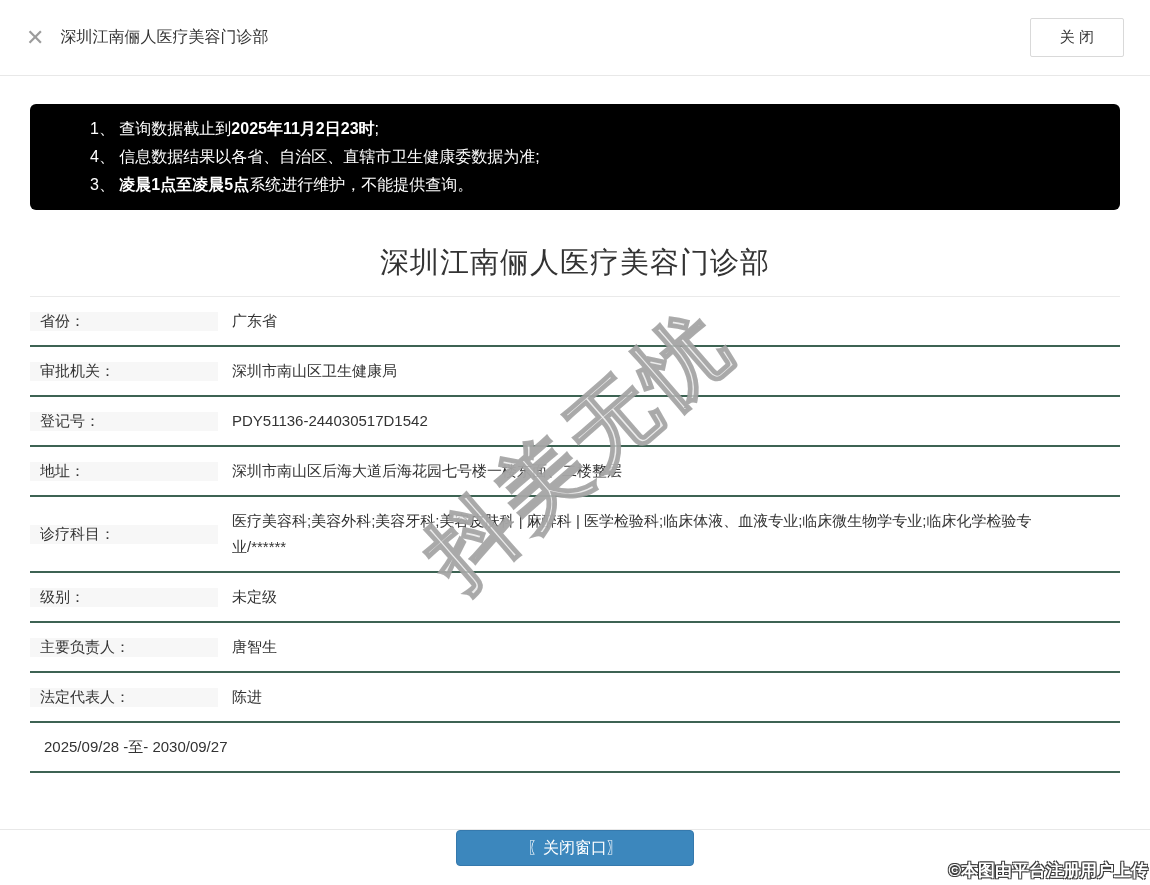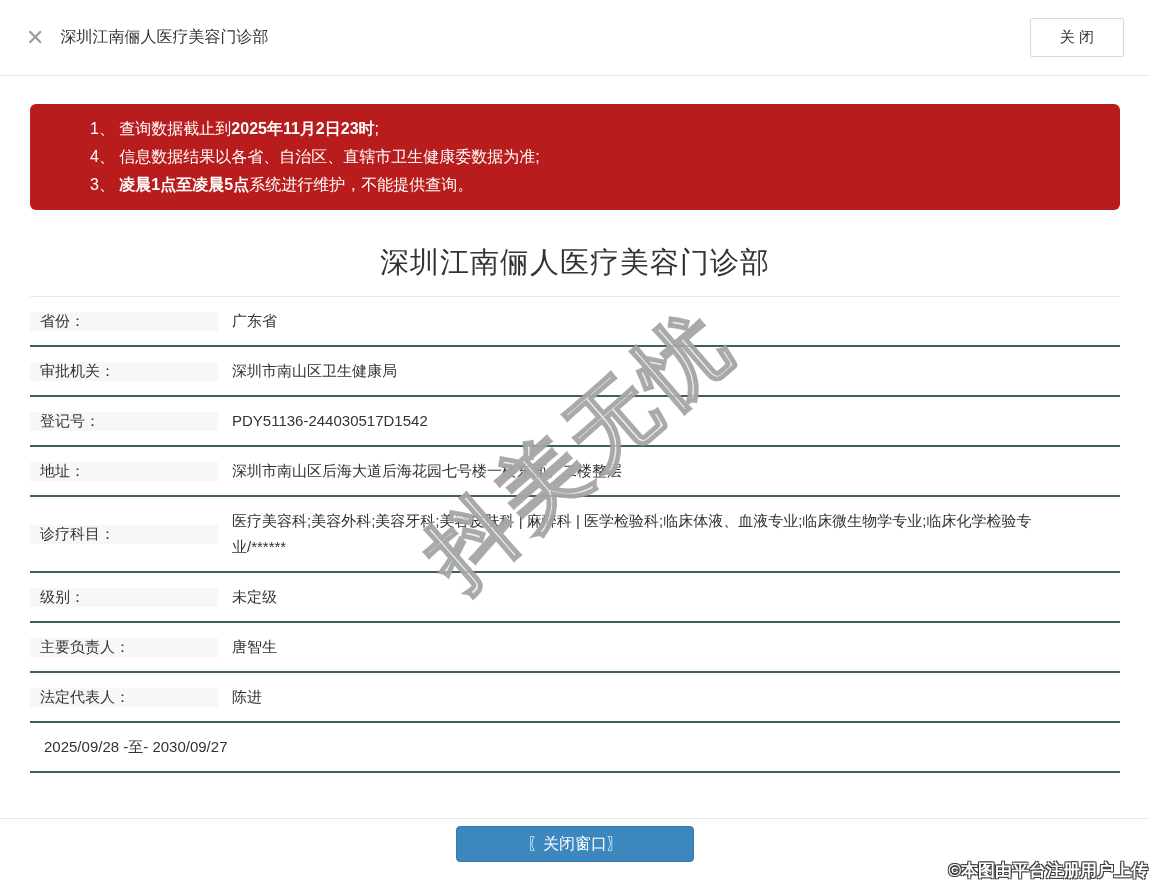--- a/index.html
+++ b/index.html
@@ -16,21 +16,21 @@
   .close-x{
     color:#9c9c9c;font-size:22px;line-height:1;margin-right:16px;cursor:pointer;user-select:none;
   }
   .header-title{font-size:16px;color:#333;flex:1;}
   .close-btn{
     border:1px solid #d9d9d9;background:#fff;color:#333;font-size:15px;
     padding:9px 29px;border-radius:2px;cursor:pointer;font-family:inherit;
   }
   
   .notice{
-    margin:28px 30px 0;background:#b91c1c;border-radius:6px;color:#fff;
+    margin:28px 30px 0;background:#000000;border-radius:6px;color:#fff;
     font-size:16px;line-height:28px;padding:11px 20px 11px 60px;box-sizing:border-box;
   }
   .notice b{font-weight:bold;}
   
   .page-title{
     text-align:center;font-size:29px;color:#333;font-weight:500;
     margin:33px 0 13px;letter-spacing:1px;
   }
   
   .info-table{margin:0 30px;border-top:1px solid #eaeaea;position:relative;z-index:1;}
@@ -54,23 +54,23 @@
   }
   .watermark span{
     font-size:86px;font-weight:bold;letter-spacing:6px;white-space:nowrap;
     transform:rotate(-41deg);
     color:rgba(255,255,255,0.55);
     -webkit-text-stroke:2px rgba(158,158,158,0.85);
     text-shadow:0 0 1px rgba(150,150,150,0.4);
   }
   
   .bottom-bar{
-    position:absolute;left:0;right:0;bottom:0;height:67px;background:#fff;
+    position:absolute;left:0;right:0;bottom:0;height:56px;background:#fff;
     border-top:1px solid #e8e8e8;display:flex;justify-content:center;align-items:flex-start;
-    padding-top:7px;box-sizing:border-box;
+    padding-top:0;box-sizing:border-box;
   }
   .close-window-btn{
     background:#3c87bd;border:1px solid #3579ad;color:#fff;font-size:16px;
     width:238px;height:36px;border-radius:4px;cursor:pointer;font-family:inherit;
   }
   .credit{
     position:absolute;right:2px;bottom:3px;font-size:17px;font-weight:bold;color:#fff;z-index:6;
     text-shadow:-1px -1px 0 #3a3a3a,1px -1px 0 #3a3a3a,-1px 1px 0 #3a3a3a,1px 1px 0 #3a3a3a;
   }
 </style>

